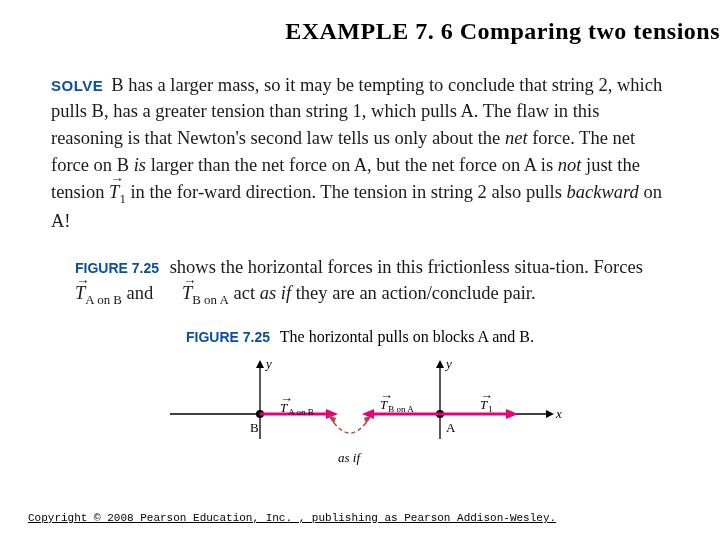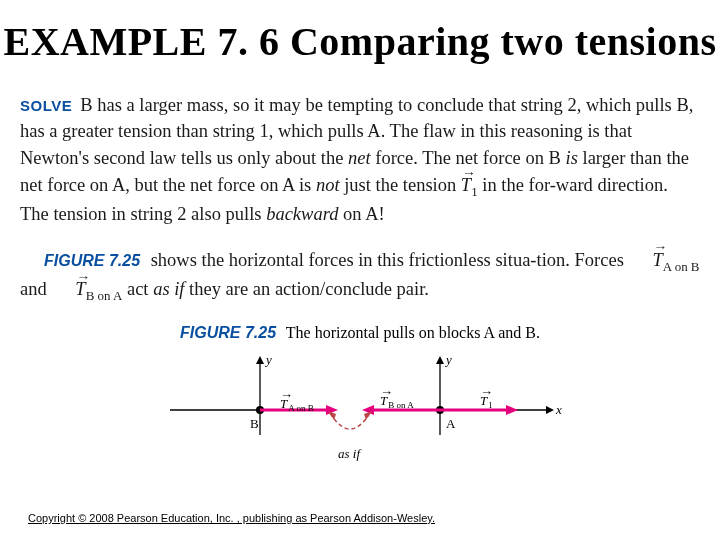--- a/index.html
+++ b/index.html
@@ -7,49 +7,48 @@
     padding: 0;
     width: 720px;
     height: 540px;
     font-family: Georgia, 'Times New Roman', serif;
     background: #fff;
     color: #000;
     position: relative;
   }
   .title {
     font-family: 'Times New Roman', Times, serif;
-    font-size: 40px;
+    font-size: 24px;
     font-weight: bold;
-    text-align: center;
+    text-align: right;
     padding: 18px 0 8px 0;
     letter-spacing: 0.5px;
   }
   .body-text {
-    padding: 0 20px;
+    padding: 0 51px;
     font-size: 18.5px;
     line-height: 1.45;
     color: #1a1a1a;
     font-family: Georgia, 'Times New Roman', serif;
   }
   .solve-label {
     color: #0a4fa0;
     font-weight: 600;
     letter-spacing: 0.5px;
     font-family: Arial, Helvetica, sans-serif;
     font-size: 15px;
     margin-right: 8px;
     vertical-align: baseline;
   }
   .figure-label {
     color: #0a4fa0;
     font-weight: 600;
     font-family: Arial, Helvetica, sans-serif;
-    font-size: 16px;
+    font-size: 14px;
     margin-right: 6px;
-    font-style: italic;
   }
   em.it { font-style: italic; }
   .vec {
     position: relative;
     display: inline-block;
     font-style: italic;
     font-family: 'Times New Roman', serif;
   }
   .vec::before {
     content: "→";
@@ -68,21 +67,21 @@
   }
   .figure {
     display: flex;
     justify-content: center;
     margin-top: 8px;
   }
   .copyright {
     position: absolute;
     left: 28px;
     bottom: 16px;
-    font-family: Liberation Sans, sans-serif;
+    font-family: Liberation Mono, monospace;
     font-size: 11px;
     text-decoration: underline;
     color: #000;
   }
   svg .axis { stroke: #000; stroke-width: 1.3; fill: none; }
   svg .dot { fill: #000; }
   svg .force { stroke: #e6007e; stroke-width: 3.2; fill: none; }
   svg .arrowhead { fill: #e6007e; }
   svg .dashcurve { stroke: #b44; stroke-width: 1.5; fill: none; stroke-dasharray: 4 3; }
   svg text { font-family: 'Times New Roman', serif; font-size: 13px; }

